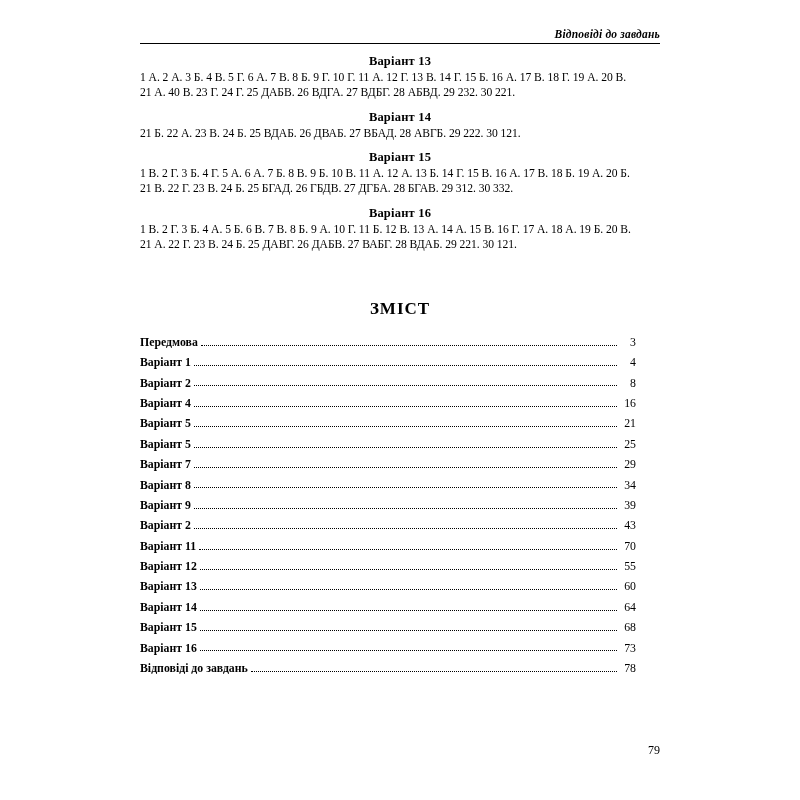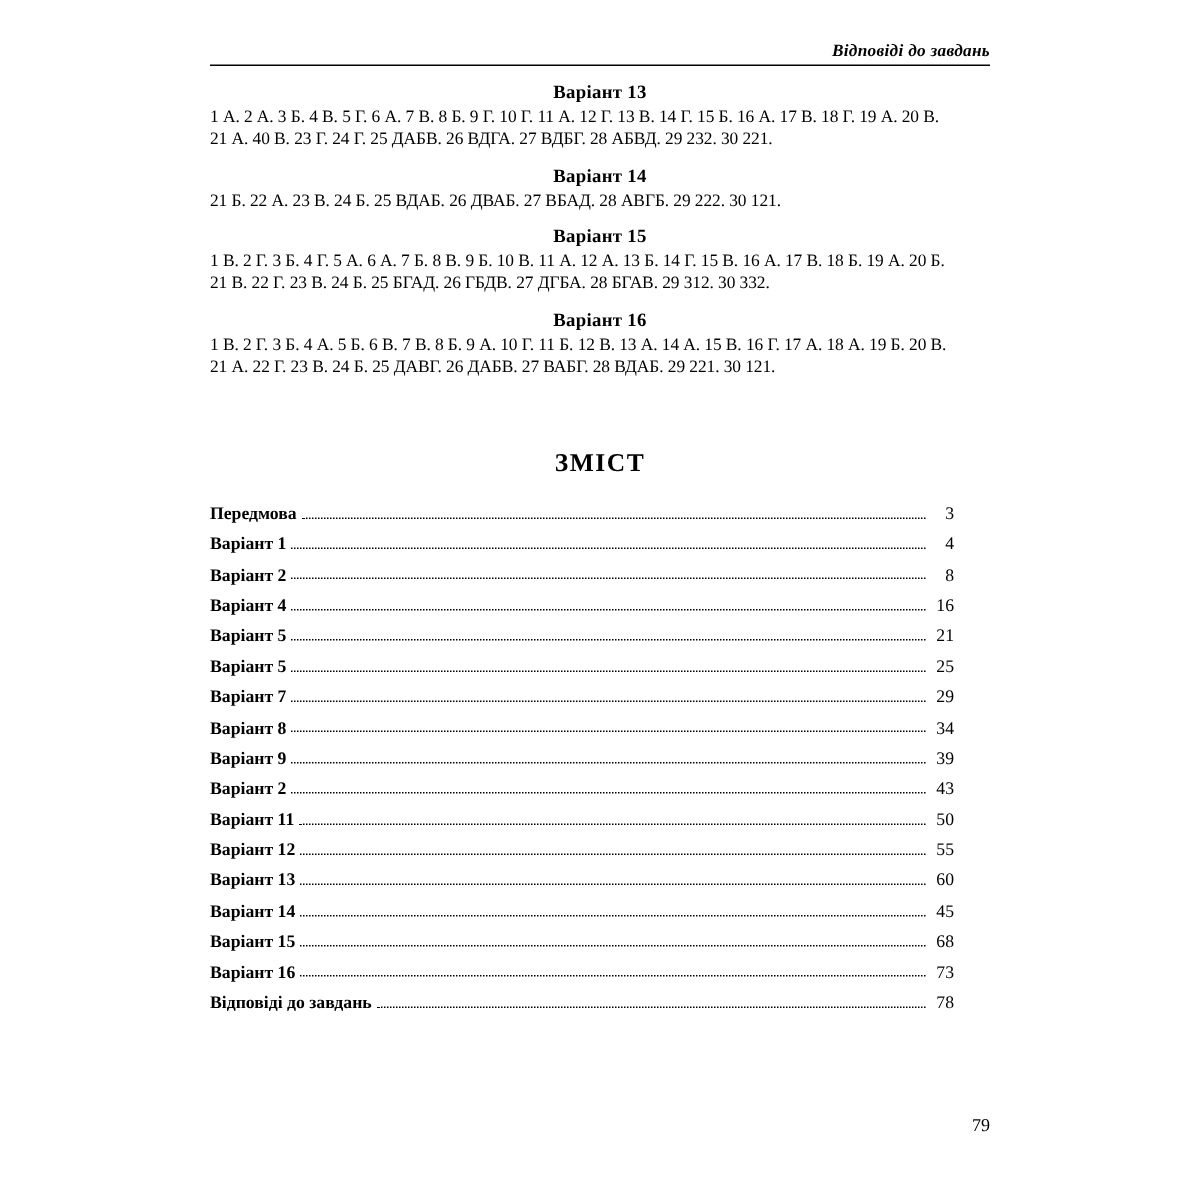--- a/index.html
+++ b/index.html
@@ -208,39 +208,39 @@
 
       <div class="toc-row">
         <span class="toc-label bold">Варіант 2</span>
         <span class="toc-dots"></span>
         <span class="toc-page">43</span>
       </div>
 
       <div class="toc-row">
         <span class="toc-label bold">Варіант 11</span>
         <span class="toc-dots"></span>
-        <span class="toc-page">50</span>
+        <span class="toc-page">70</span>
       </div>
 
       <div class="toc-row">
         <span class="toc-label bold">Варіант 12</span>
         <span class="toc-dots"></span>
         <span class="toc-page">55</span>
       </div>
 
       <div class="toc-row">
         <span class="toc-label bold">Варіант 13</span>
         <span class="toc-dots"></span>
         <span class="toc-page">60</span>
       </div>
 
       <div class="toc-row">
         <span class="toc-label bold">Варіант 14</span>
         <span class="toc-dots"></span>
-        <span class="toc-page">45</span>
+        <span class="toc-page">64</span>
       </div>
 
       <div class="toc-row">
         <span class="toc-label bold">Варіант 15</span>
         <span class="toc-dots"></span>
         <span class="toc-page">68</span>
       </div>
 
       <div class="toc-row">
         <span class="toc-label bold">Варіант 16</span>

